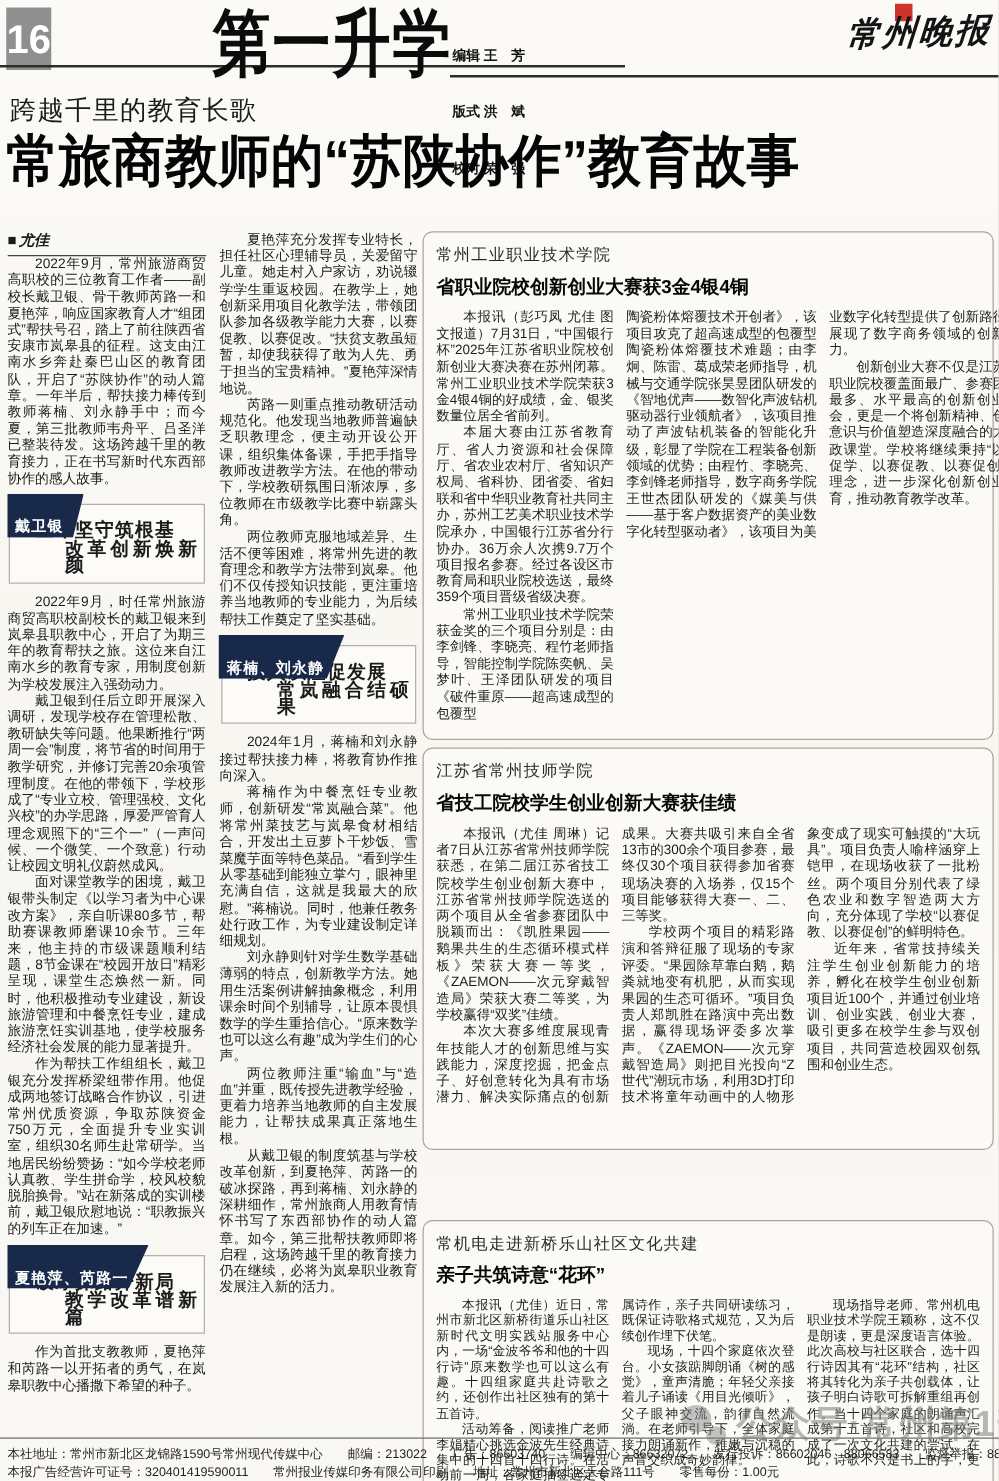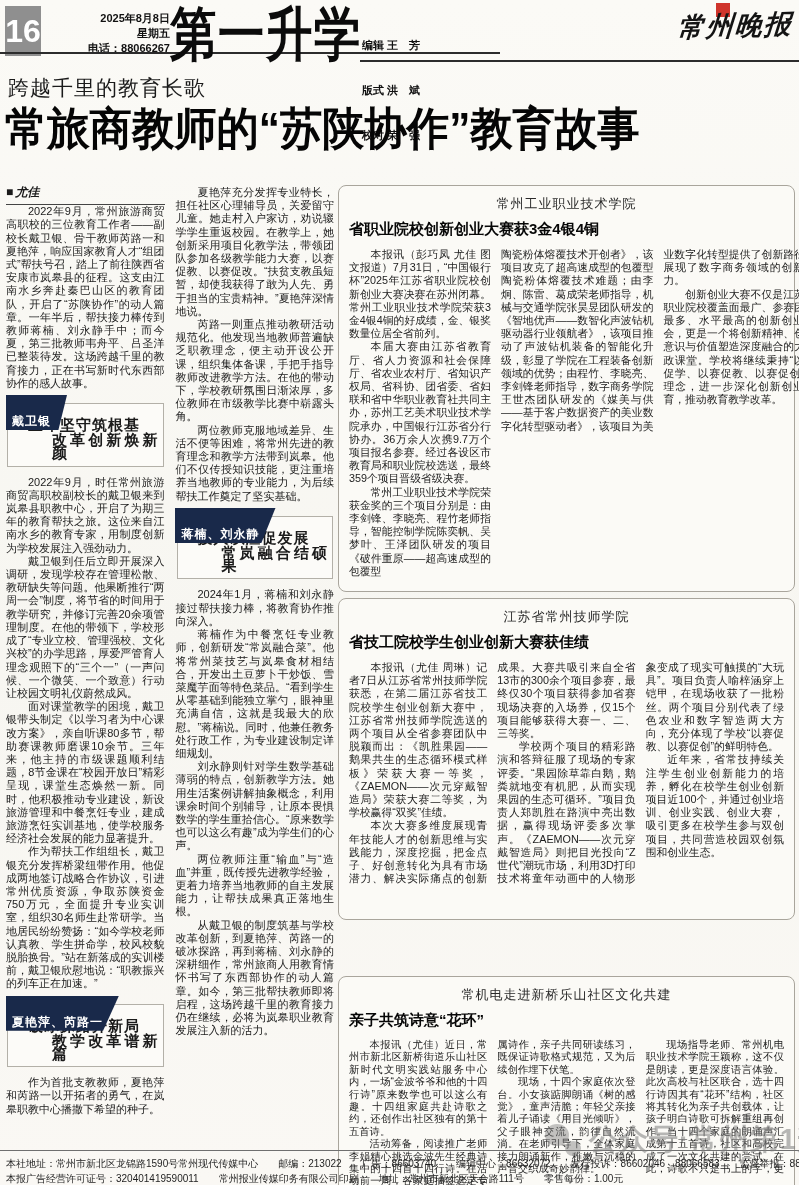--- a/index.html
+++ b/index.html
@@ -44,21 +44,21 @@
                    clip-path:polygon(0 0,100% 0,86% 100%,0 100%); }
   .sh1 { font-size:15px; font-weight:800; margin:4px 0 0 14px; letter-spacing:1px; }
   .sh2 { font-size:15px; font-weight:800; margin:2px 0 0 38px; letter-spacing:1px; }
 
   
   .abox { position:absolute; left:338px; width:457px; border:1px solid #a9a59c; border-radius:8px;
           background:#fbfaf6; padding:9px 10px 6px 10px; }
   .box1 { top:185px; height:407px; }
   .box2 { top:598px; height:322px; }
   .box3 { top:976px; height:218px; }
-  .akicker { font-size:13px; color:#2a2a2a; letter-spacing:1px;text-align:center; }
+  .akicker { font-size:13px; color:#2a2a2a; letter-spacing:1px; }
   .ahead { font-size:15px; font-weight:900; letter-spacing:0; margin:7px 0 9px 0; color:#070707; white-space:nowrap; }
   .abody { font-size:10.8px; line-height:13.2px; text-align:justify; color:#1c1c1c; }
 
   .a1-flex { display:flex; height:332px; }
   .a1-col1 { width:142px; flex:none; overflow:hidden; }
   .a1-right { flex:1; margin-left:10px; display:flex; flex-direction:row; }
   .a1-text2 { height:190px; columns:2; column-gap:10px; column-fill:auto; overflow:hidden; }
 
   .a2-text { columns:3; column-gap:10px; column-fill:auto; height:233px; overflow:hidden; }
   .a3-text { columns:3; column-gap:10px; column-fill:auto; height:152px; overflow:hidden;
@@ -102,25 +102,20 @@
   
   .footer-rule { position:absolute; left:0; top:1150px; width:799px; border-top:1.5px solid #6f6f6f; }
   .footer { position:absolute; left:6px; top:1156px; width:790px; font-size:10px; line-height:15px; color:#1f1f1f; white-space:nowrap; }
 </style>
 </head>
 <body>
 
 <div class="page">
 
   <div class="pagenum">16</div>
-  <div class="dateblock">
-    <div>2025年8月8日</div>
-    <div>星期五</div>
-    <div>电话：88066267</div>
-  </div>
   <div class="rule-a"></div>
   <div class="rule-b"></div>
   <div class="masthead">第一升学</div>
   <div class="credits">
     <div>编辑 王　芳</div>
     <div>版式 洪　斌</div>
     <div>校对 荣　强</div>
   </div>
   <div class="red-seal"></div>
   <div class="paper-logo">常州晚报</div>

